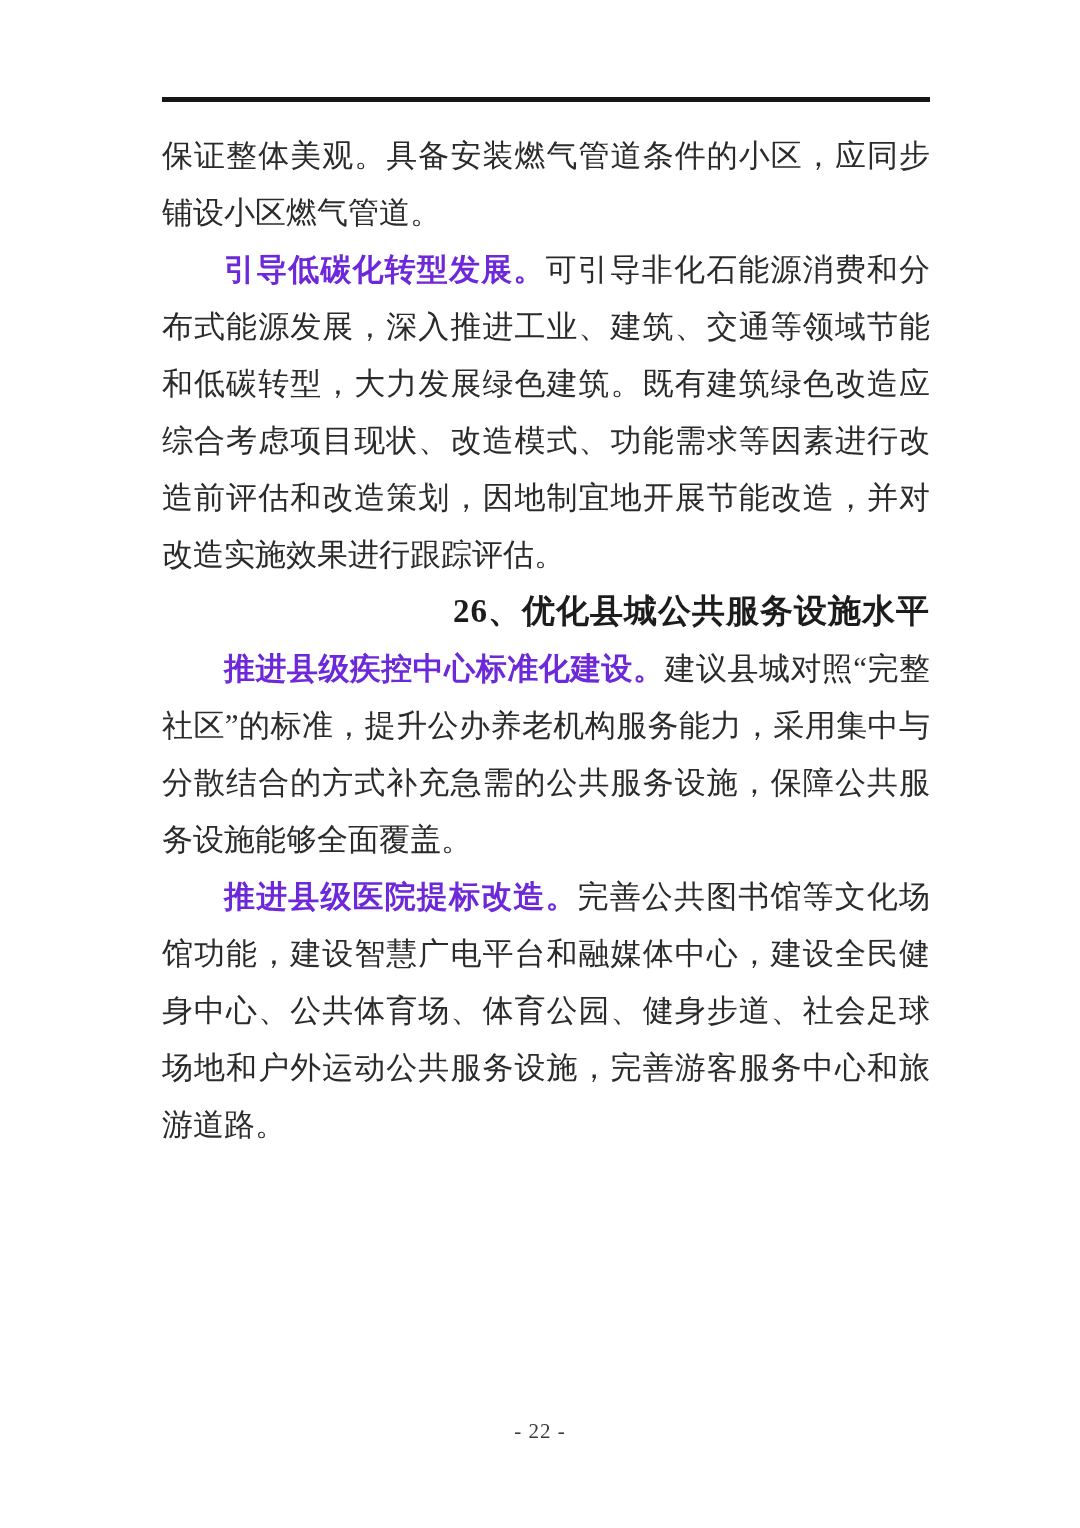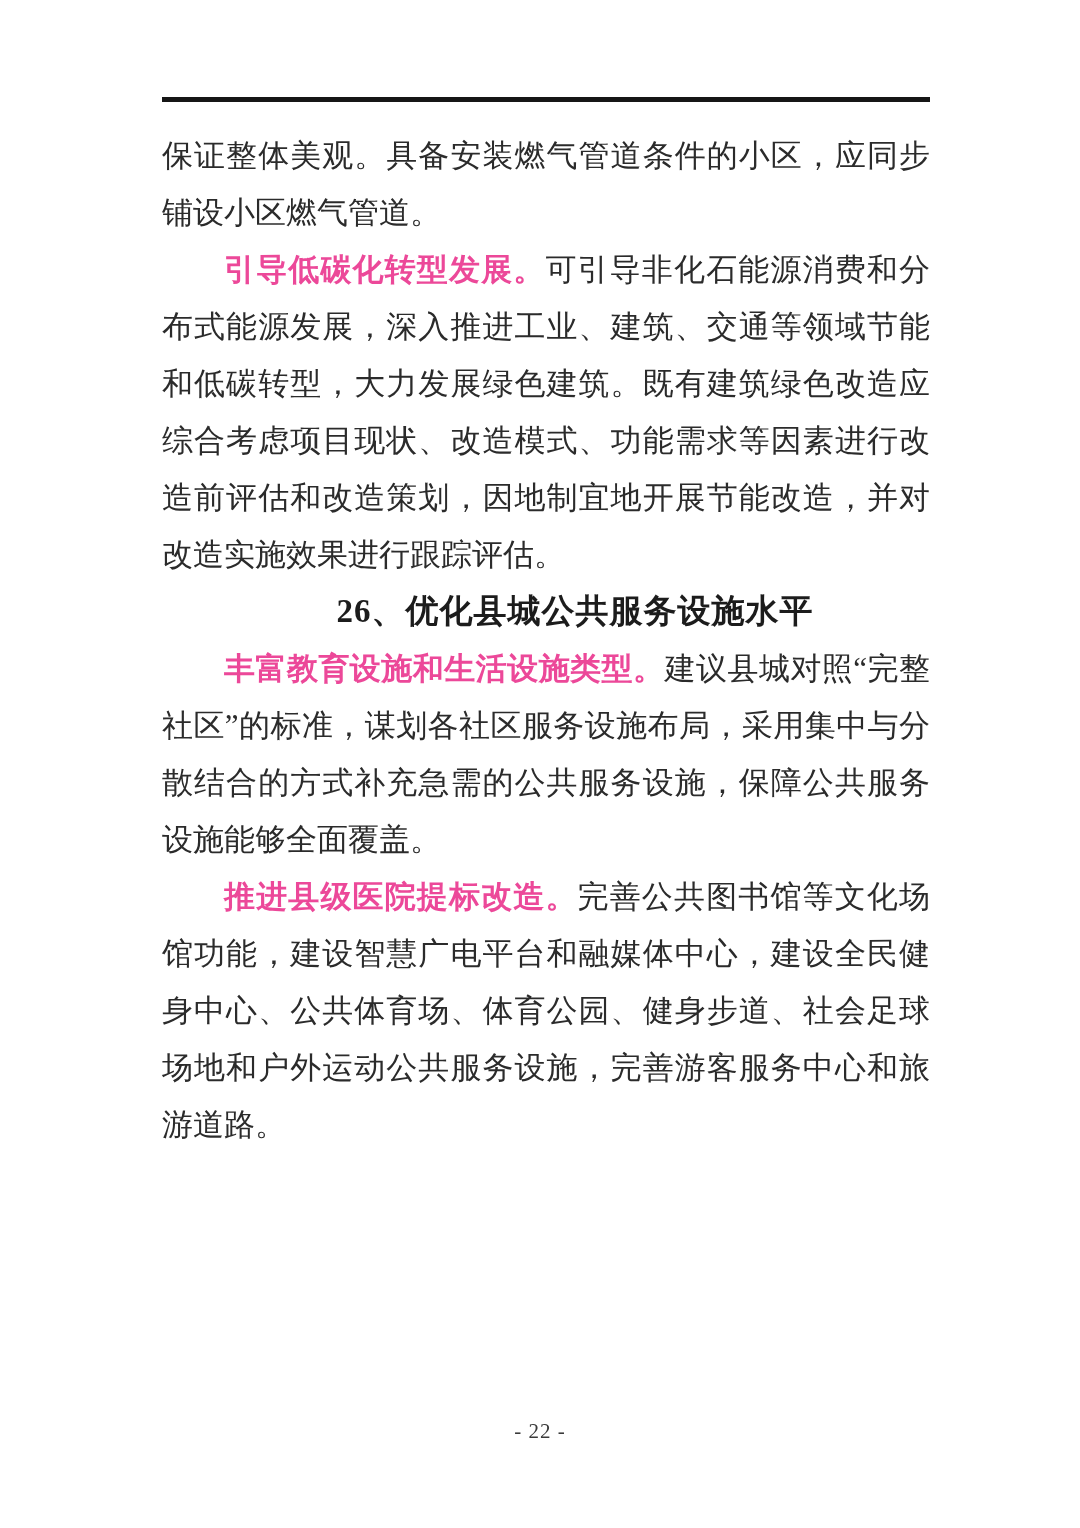--- a/index.html
+++ b/index.html
@@ -44,28 +44,28 @@
     font-weight: normal;
   }
   .content p.first {
     margin-top: 25px;
   }
   .content p.indent {
     text-indent: 62px;
   }
   .lead {
     font-weight: bold;
-    color: #ec4899;
+    color: #6d28d9;
   }
   .content h2.heading {
     font-size: 33px;
     font-weight: bold;
     color: #1c1c1c;
     text-indent: 58px;
-    text-align: center;
+    text-align: right;
     letter-spacing: 1px;
   }
   .page-number {
     position: absolute;
     left: 0;
     top: 1392px;
     width: 1080px;
     text-align: center;
     font-size: 21px;
     line-height: 28px;
@@ -81,21 +81,21 @@
   <div class="content">
 
     <div class="header-rule"></div>
 
     <p class="first">保证整体美观。具备安装燃气管道条件的小区，应同步铺设小区燃气管道。</p>
 
     <p class="indent"><span class="lead">引导低碳化转型发展。</span><span>可引导非化石能源消费和分布式能源发展，深入推进工业、建筑、交通等领域节能和低碳转型，大力发展绿色建筑。既有建筑绿色改造应综合考虑项目现状、改造模式、功能需求等因素进行改造前评估和改造策划，因地制宜地开展节能改造，并对改造实施效果进行跟踪评估。</span></p>
 
     <h2 class="heading">26、优化县城公共服务设施水平</h2>
 
-    <p class="indent"><span class="lead">丰富教育设施和生活设施类型。</span><span>建议县城对照“完整社区”的标准，谋划各社区服务设施布局，采用集中与分散结合的方式补充急需的公共服务设施，保障公共服务设施能够全面覆盖。</span></p>
+    <p class="indent"><span class="lead">推进县级疾控中心标准化建设。</span><span>建议县城对照“完整社区”的标准，提升公办养老机构服务能力，采用集中与分散结合的方式补充急需的公共服务设施，保障公共服务设施能够全面覆盖。</span></p>
 
 
 
     <p class="indent"><span class="lead">推进县级医院提标改造。</span><span>完善公共图书馆等文化场馆功能，建设智慧广电平台和融媒体中心，建设全民健身中心、公共体育场、体育公园、健身步道、社会足球场地和户外运动公共服务设施，完善游客服务中心和旅游道路。</span></p>
 
   </div>
 
   <div class="page-number">- 22 -</div>
 </div>
 

